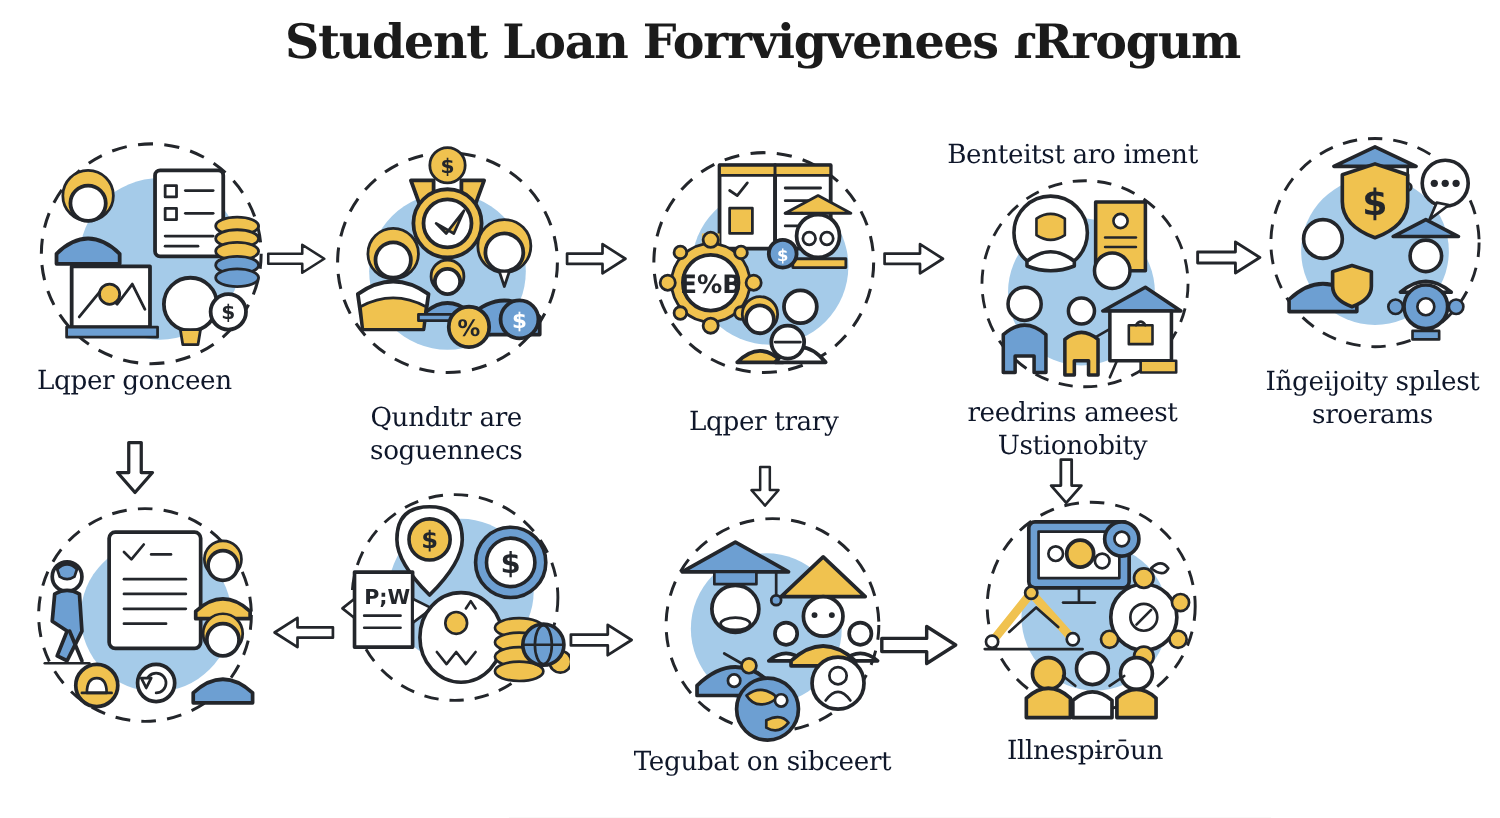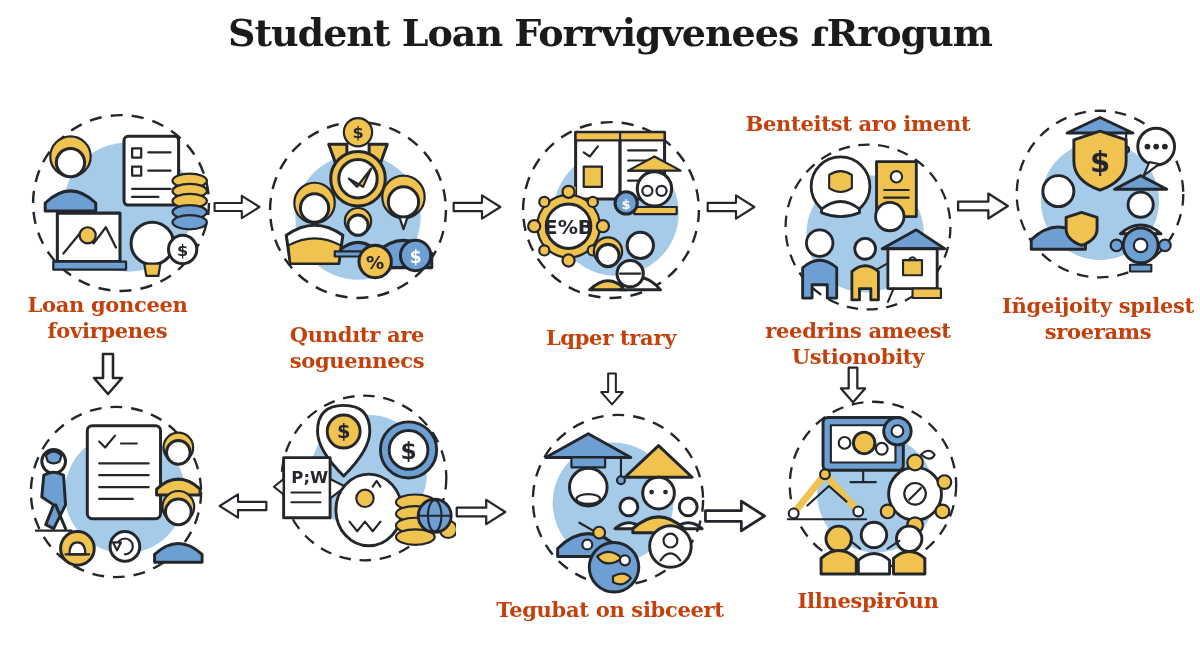--- a/index.html
+++ b/index.html
@@ -7,21 +7,21 @@
     position:relative;width:1200px;height:654px;background:#ffffff;
     overflow:hidden;font-family:"DejaVu Serif", serif;color:#1d1d1b;padding-left:20px;
   }
   .title{
     position:absolute;left:0;top:10px;width:100%;text-align:center;
     font-size:38px;font-weight:700;letter-spacing:-1px;color:#1b1b1b;
   }
   .node{position:absolute;}
   .node svg{width:100%;height:100%;display:block;}
   .lbl{
-    position:absolute;text-align:center;font-weight:700;color:#c2410c;
+    position:absolute;text-align:center;font-weight:400;color:#0f172a;
     font-size:21px;line-height:1.22;letter-spacing:-0.3px;
   }
   .arrow{position:absolute;}
   .arrow svg{width:100%;height:100%;display:block;}
   
   .s{stroke:#23262b;stroke-width:3;stroke-linejoin:round;stroke-linecap:round;}
   .s2{stroke:#23262b;stroke-width:2.2;stroke-linejoin:round;stroke-linecap:round;}
   .fn{fill:none;}
   .fw{fill:#ffffff;}
   .fy{fill:#f0c24f;}
@@ -466,22 +466,21 @@
         <polygon class="arr" points="2,13 36,13 36,4 58,18 36,32 36,23 2,23"></polygon>
       </svg>
   </div>
   <div class="arrow" style="left:702px;top:497px;width:66px;height:38px">
     <svg viewBox="0 0 60 36">
         <polygon class="arr" points="2,13 36,13 36,4 58,18 36,32 36,23 2,23"></polygon>
       </svg>
   </div>
 
   <div class="lbl" style="left:0px;top:292px;width:215px">
-    <div>Loan gonceen</div>
-    <div>fovirpenes</div>
+    <div>Lqper gonceen</div>
   </div>
 
   <div class="lbl" style="left:252px;top:322px;width:210px">
     <div>Qundıtr are</div>
     <div>soguennecs</div>
   </div>
 
   <div class="lbl" style="left:505px;top:325px;width:212px">
     <div>Lqper trary</div>
   </div>

